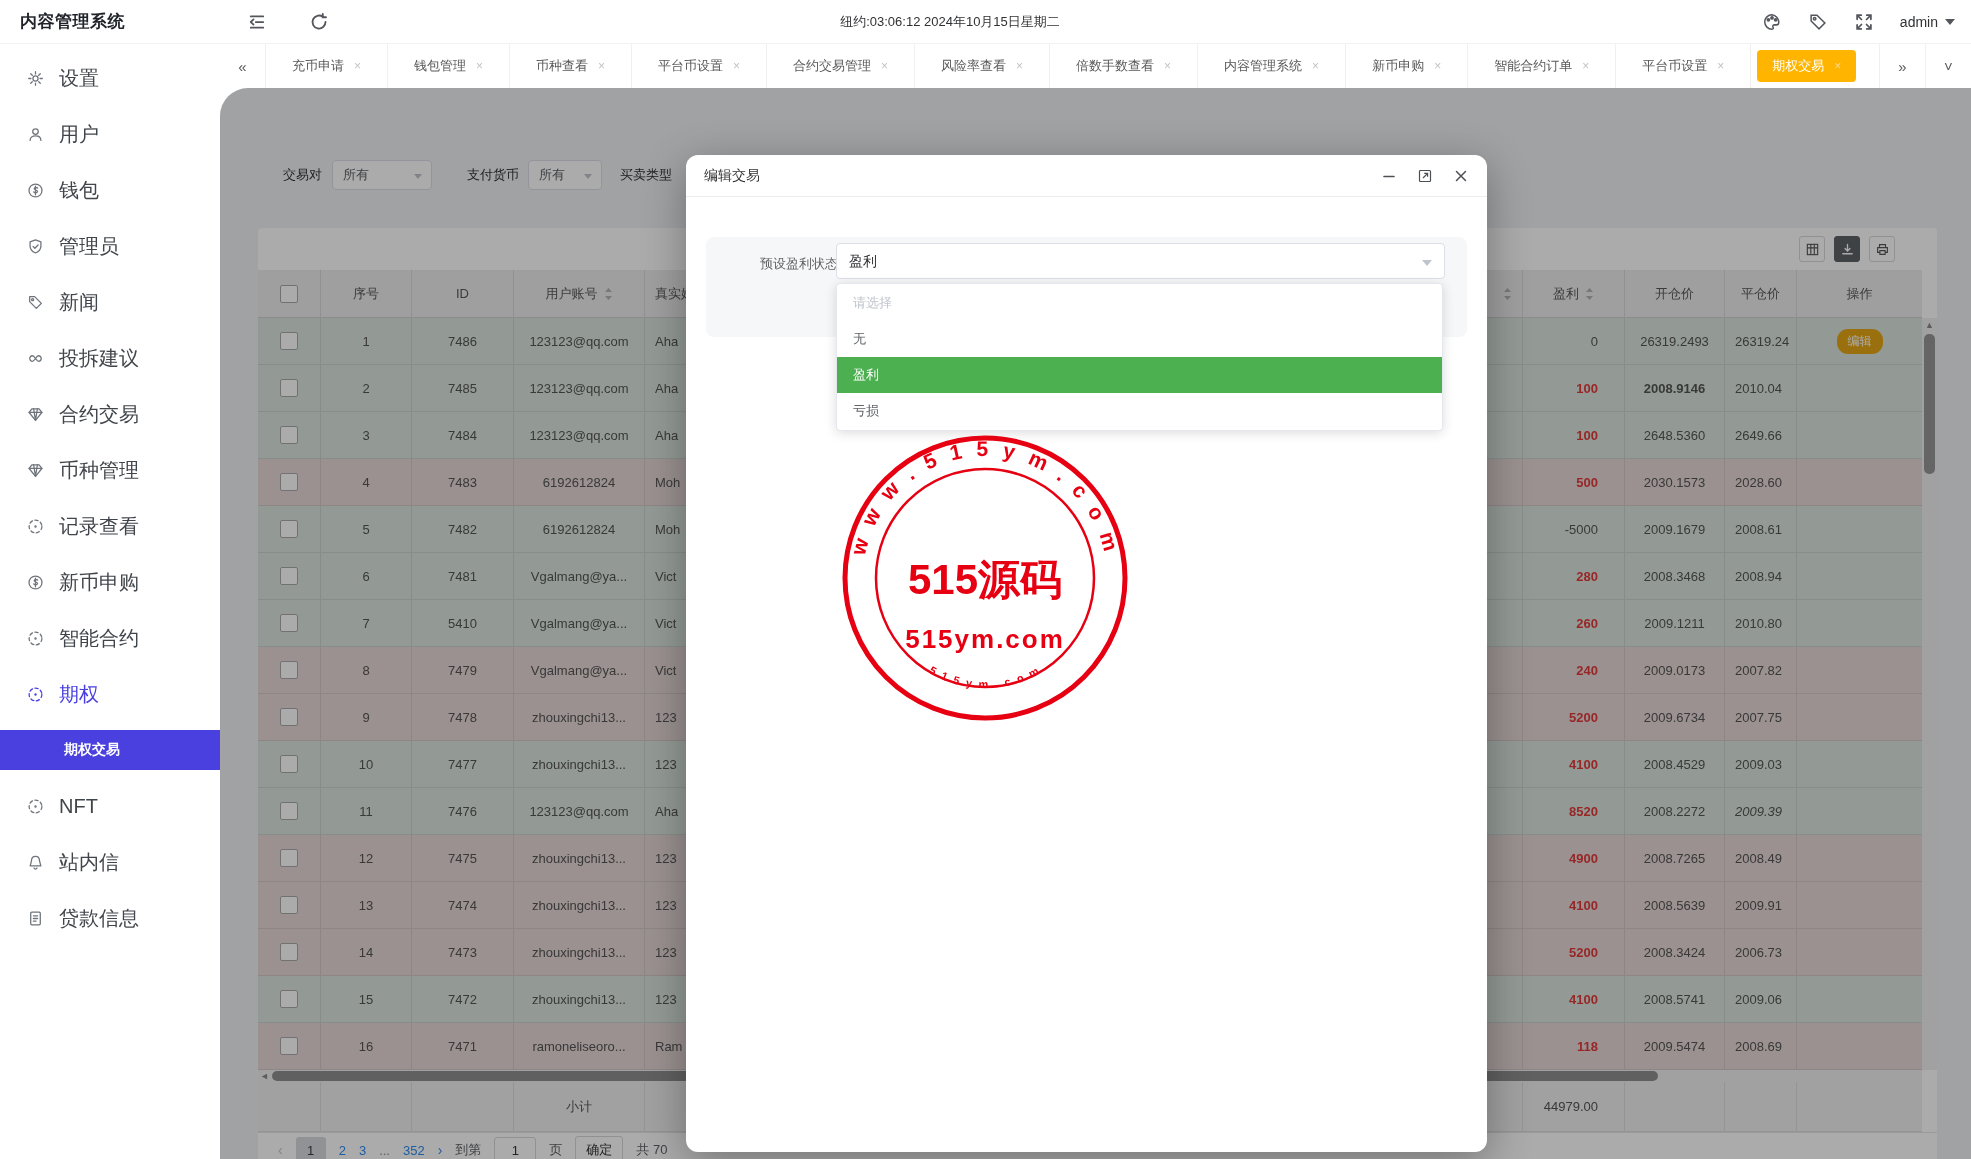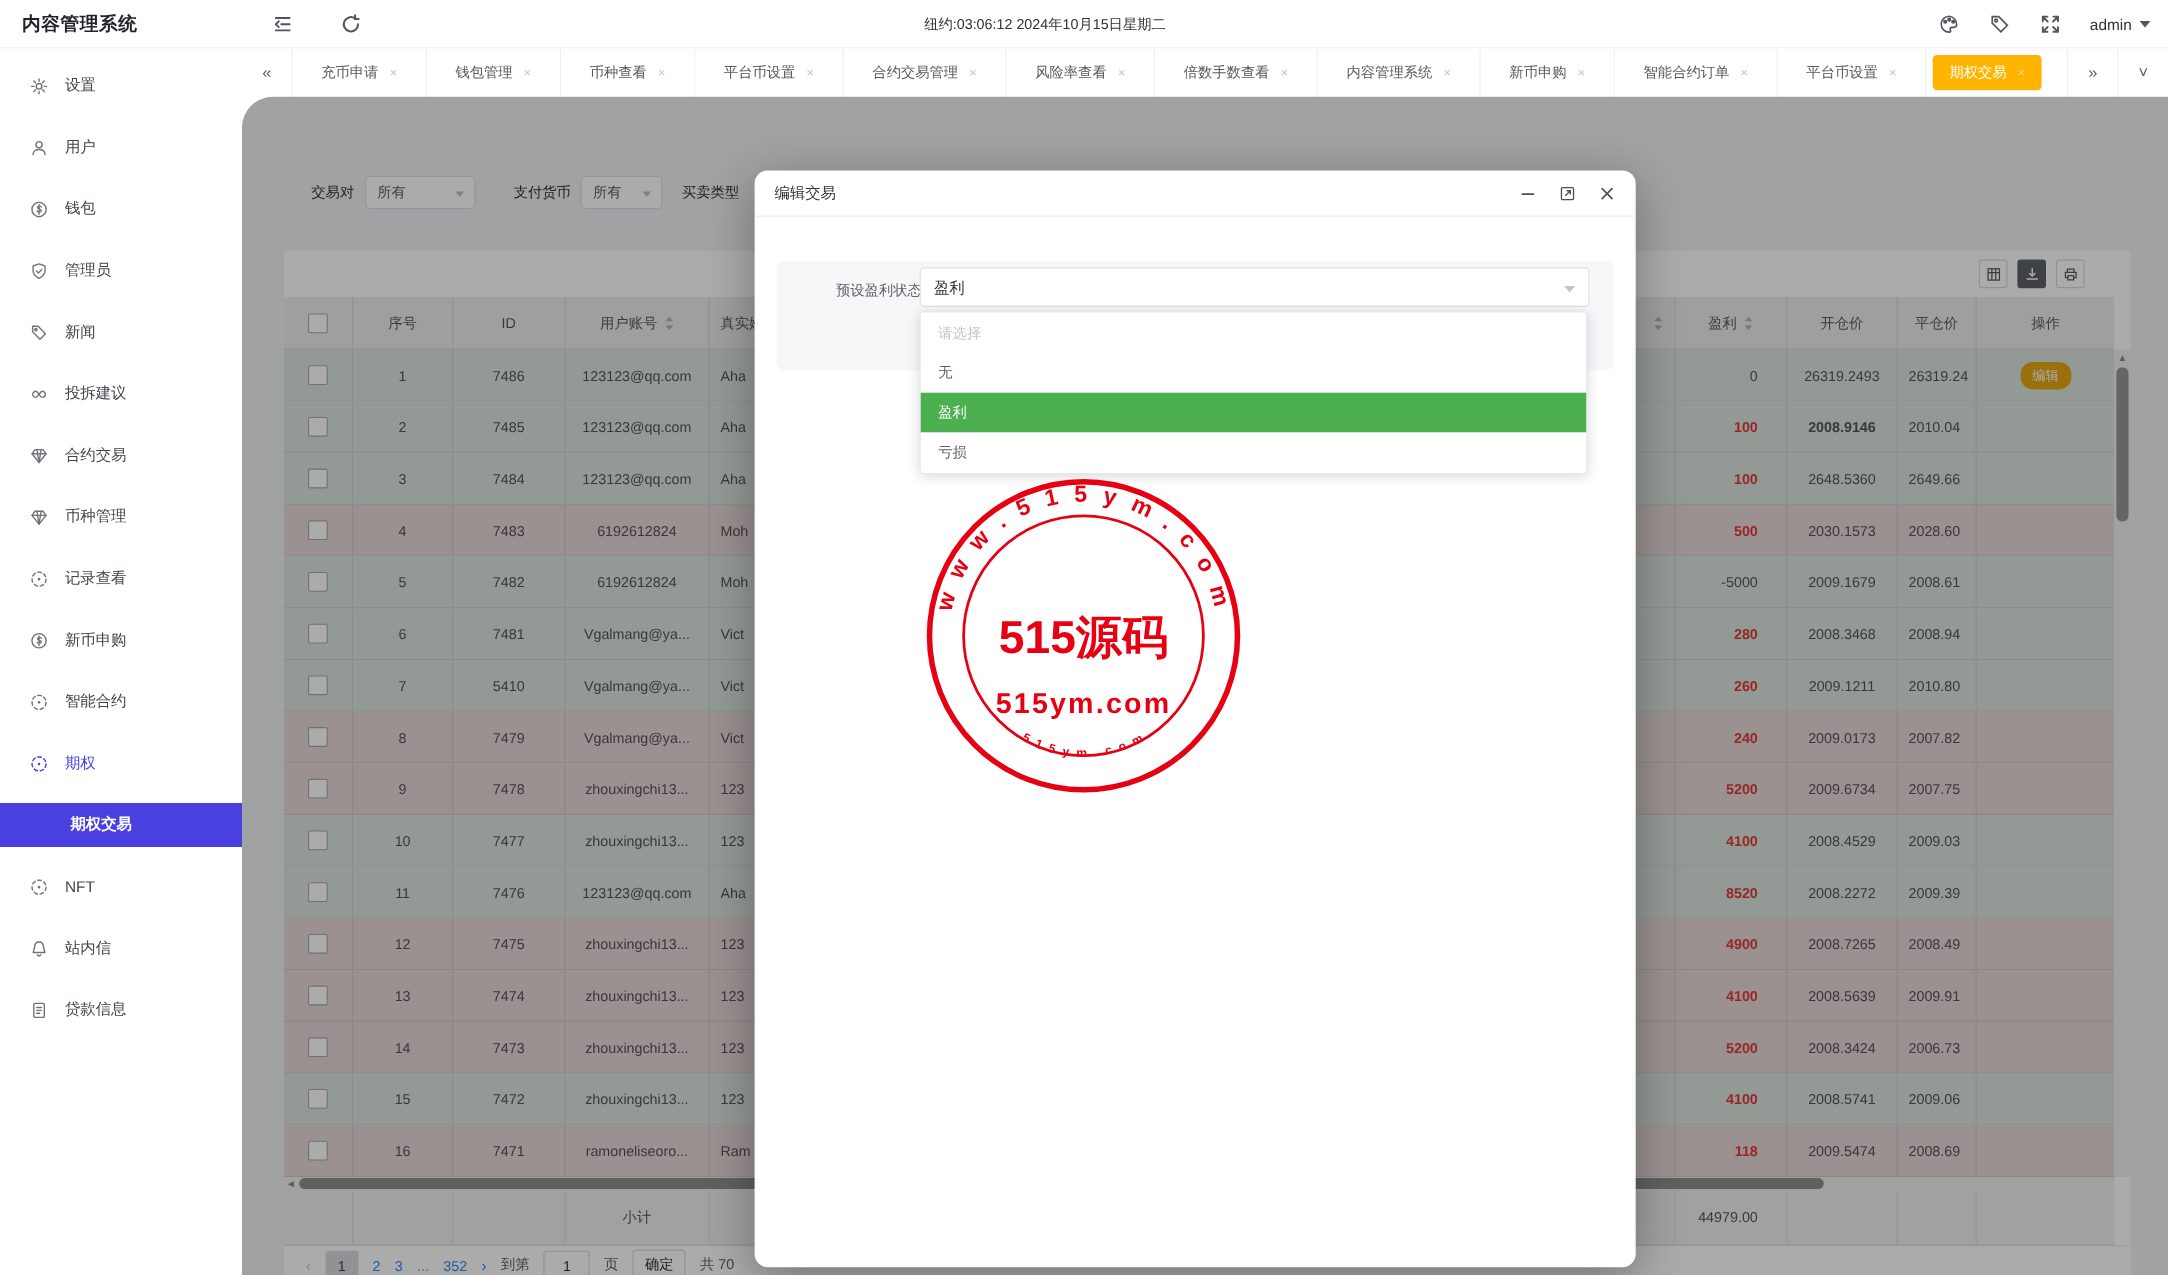--- a/index.html
+++ b/index.html
@@ -13,21 +13,21 @@
   .tb-ic { position:absolute; top:12px; width:20px; height:20px; color:#53565c; cursor:pointer; }
   .clock { position:absolute; left:650px; width:600px; height:44px; line-height:44px; text-align:center; font-size:13px; color:#303133; }
   .tb-right { position:absolute; right:16px; top:0; height:44px; display:flex; align-items:center; gap:26px; color:#53565c; }
   .tb-right .ic { width:20px; height:20px; cursor:pointer; }
   .admin { display:flex; align-items:center; gap:7px; font-size:14px; color:#303133; cursor:pointer; }
   .caret { width:0; height:0; border-left:5px solid transparent; border-right:5px solid transparent; border-top:6px solid #53565c; }
 
   
   .sidebar { position:absolute; left:0; top:44px; width:220px; bottom:0; background:#fff; z-index:2; padding-top:6px; }
   .slot { height:56px; display:flex; align-items:center; }
-  .side-item { display:flex; align-items:center; gap:15px; padding-left:27px; color:#40454b; font-size:14px; width:100%; cursor:pointer; }
+  .side-item { display:flex; align-items:center; gap:15px; padding-left:27px; color:#40454b; font-size:20px; width:100%; cursor:pointer; }
   .side-item .sic { width:17px; height:17px; color:#6f747b; flex:none; }
   .side-item.parent-active, .side-item.parent-active .sic { color:#4a40e0; }
   .side-sub { width:100%; height:40px; background:#4a40e0; color:#fff; display:flex; align-items:center; padding-left:64px; font-size:14px; font-weight:bold; cursor:pointer; }
 
   
   .tabbar { position:absolute; left:220px; top:44px; right:0; height:44px; background:#fff; display:flex; align-items:stretch; z-index:2; }
   .tab-nav { width:46px; display:flex; align-items:center; justify-content:center; color:#595959; font-size:15px; border-right:1px solid #f0f0f0; cursor:pointer; }
   .tab { display:flex; align-items:center; gap:10px; padding:0 26px; border-right:1px solid #f0f0f0; font-size:13px; color:#595959; white-space:nowrap; cursor:pointer; }
   .tab .x { color:#c3c3c3; font-size:12px; }
   .tab.active { border-right:none; padding:0 6px; background:transparent; }
@@ -580,21 +580,21 @@
           <div class="cell" style="width: 63px;">
             <div class="cb"></div>
           </div>
           <div class="cell" style="width: 91px;">11</div>
           <div class="cell" style="width: 102px;">7476</div>
           <div class="cell" style="width: 131px;">123123@qq.com</div>
           <div class="cell left" style="width: 842px;">Aha</div>
           <div class="cell" style="width: 36px;"></div>
           <div class="cell pr red" style="width: 102px;">8520</div>
           <div class="cell" style="width: 100px;">2008.2272</div>
-          <div class="cell left" style="width: 72px;">2009.39</div>
+          <div class="cell left" style="width: 72px; font-style: italic;">2009.39</div>
           <div class="cell noborder" style="width: 125px;"></div>
         </div>
         <div class="trow pink" style="top: 607px; align-items: flex-end;">
           <div class="cell" style="width: 63px;">
             <div class="cb"></div>
           </div>
           <div class="cell" style="width: 91px;">12</div>
           <div class="cell" style="width: 102px;">7475</div>
           <div class="cell" style="width: 131px;">zhouxingchi13...</div>
           <div class="cell left" style="width: 842px;">123</div>

